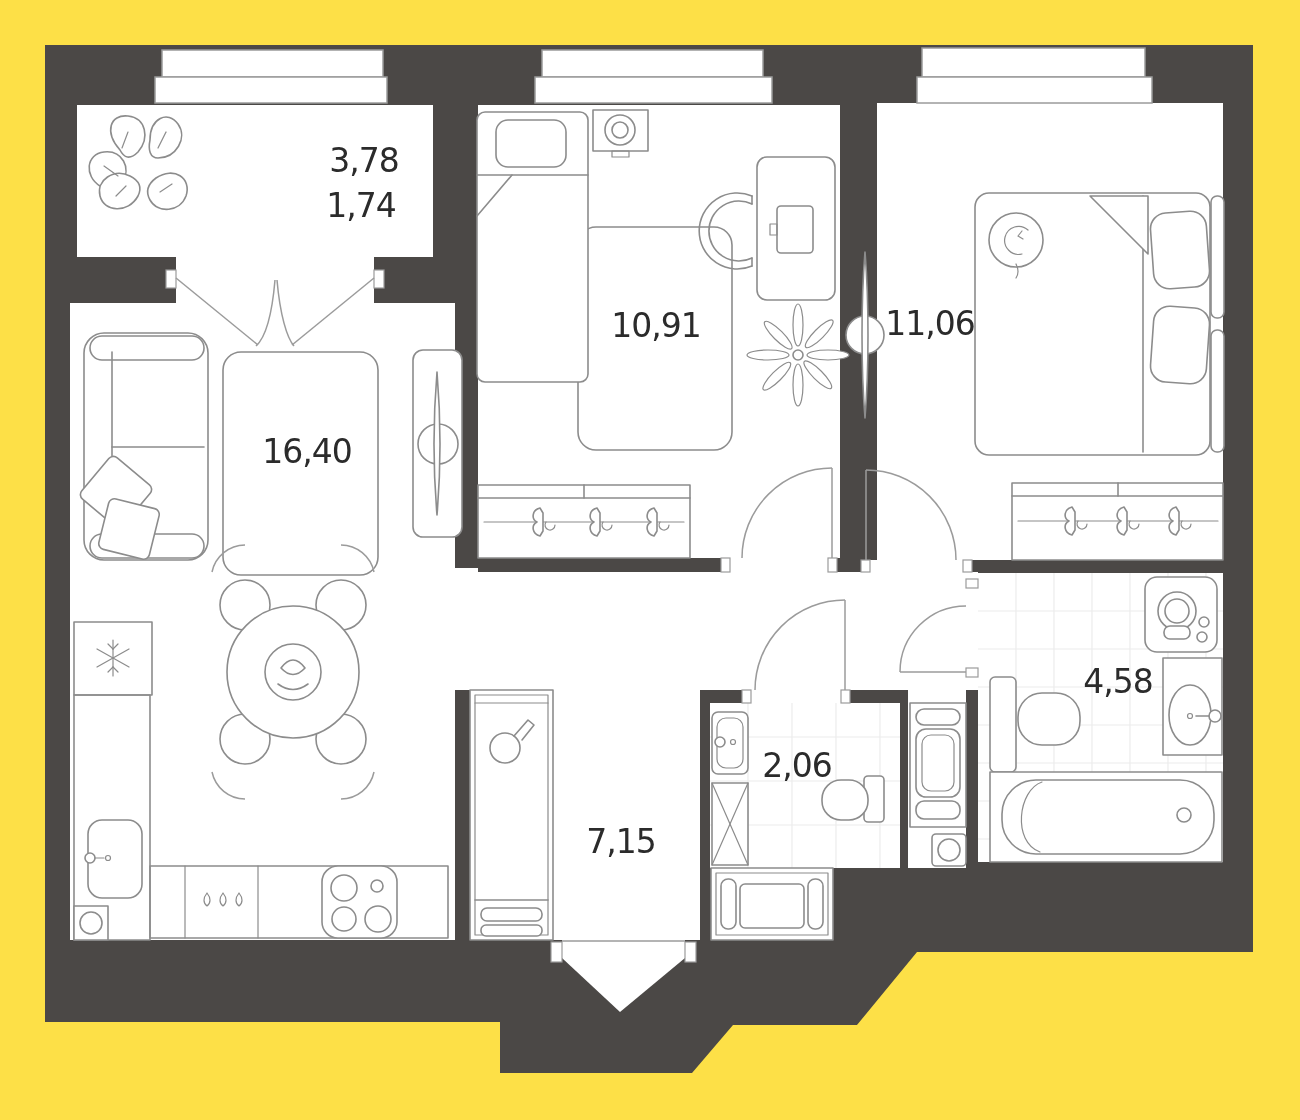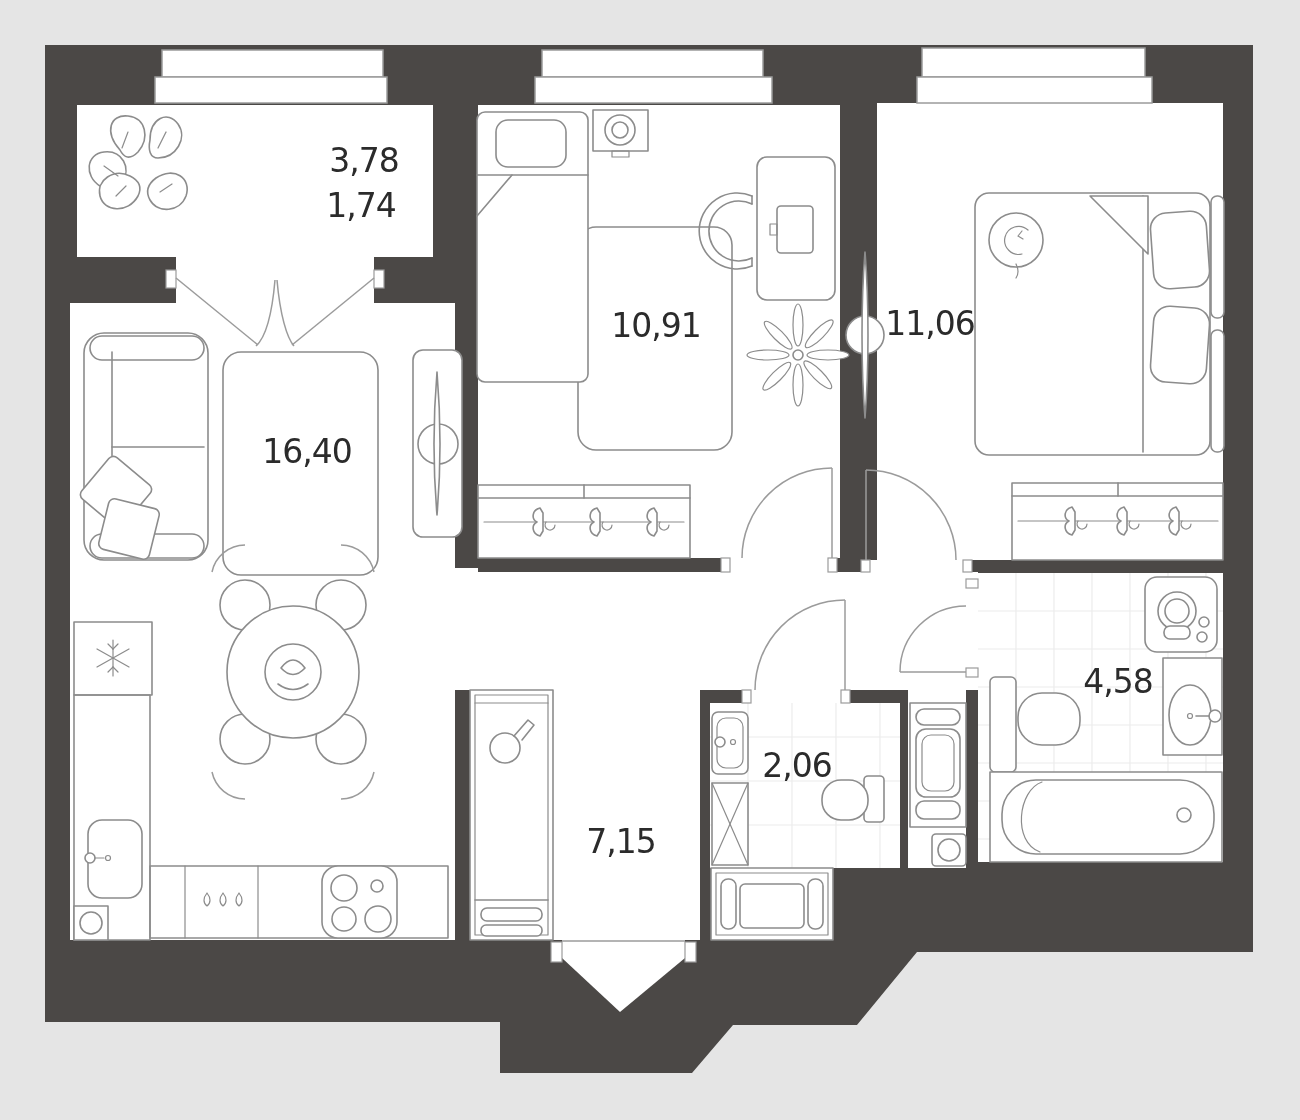--- a/index.html
+++ b/index.html
@@ -1,16 +1,16 @@
 <!DOCTYPE html>
 <html style="--color-wall: #4b4846; --color-line: #8c8c8c; --color-tile: #ececec; --color-door: #9b9b9b; --color-text: #2b2b2b;"><head>
 <meta charset="utf-8">
 <style>
   html,body{margin:0;padding:0;background:#fff;}
-  .stage{position:relative;width:1300px;height:1120px;background:#e5e5e5;overflow:hidden;
+  .stage{position:relative;width:1300px;height:1120px;background:#fde047;overflow:hidden;
          font-family:"DejaVu Sans",sans-serif;}
   svg{position:absolute;inset:0;}
   .wall{fill:var(--color-wall,#4b4846);}
   .open{fill:#fff;}
   .furn{stroke:var(--color-line,#8c8c8c);fill:none;stroke-width:1.6;stroke-linecap:round;stroke-linejoin:round;}
   .furnf{stroke:var(--color-line,#8c8c8c);fill:#fff;stroke-width:1.6;stroke-linecap:round;stroke-linejoin:round;}
   .thin{stroke-width:1.2;}
   .tile{stroke:var(--color-tile,#ececec);stroke-width:1.2;}
   .door{stroke:var(--color-door,#9b9b9b);fill:none;stroke-width:1.5;}
   .jamb{fill:#fff;stroke:var(--color-door,#9b9b9b);stroke-width:1.2;}

